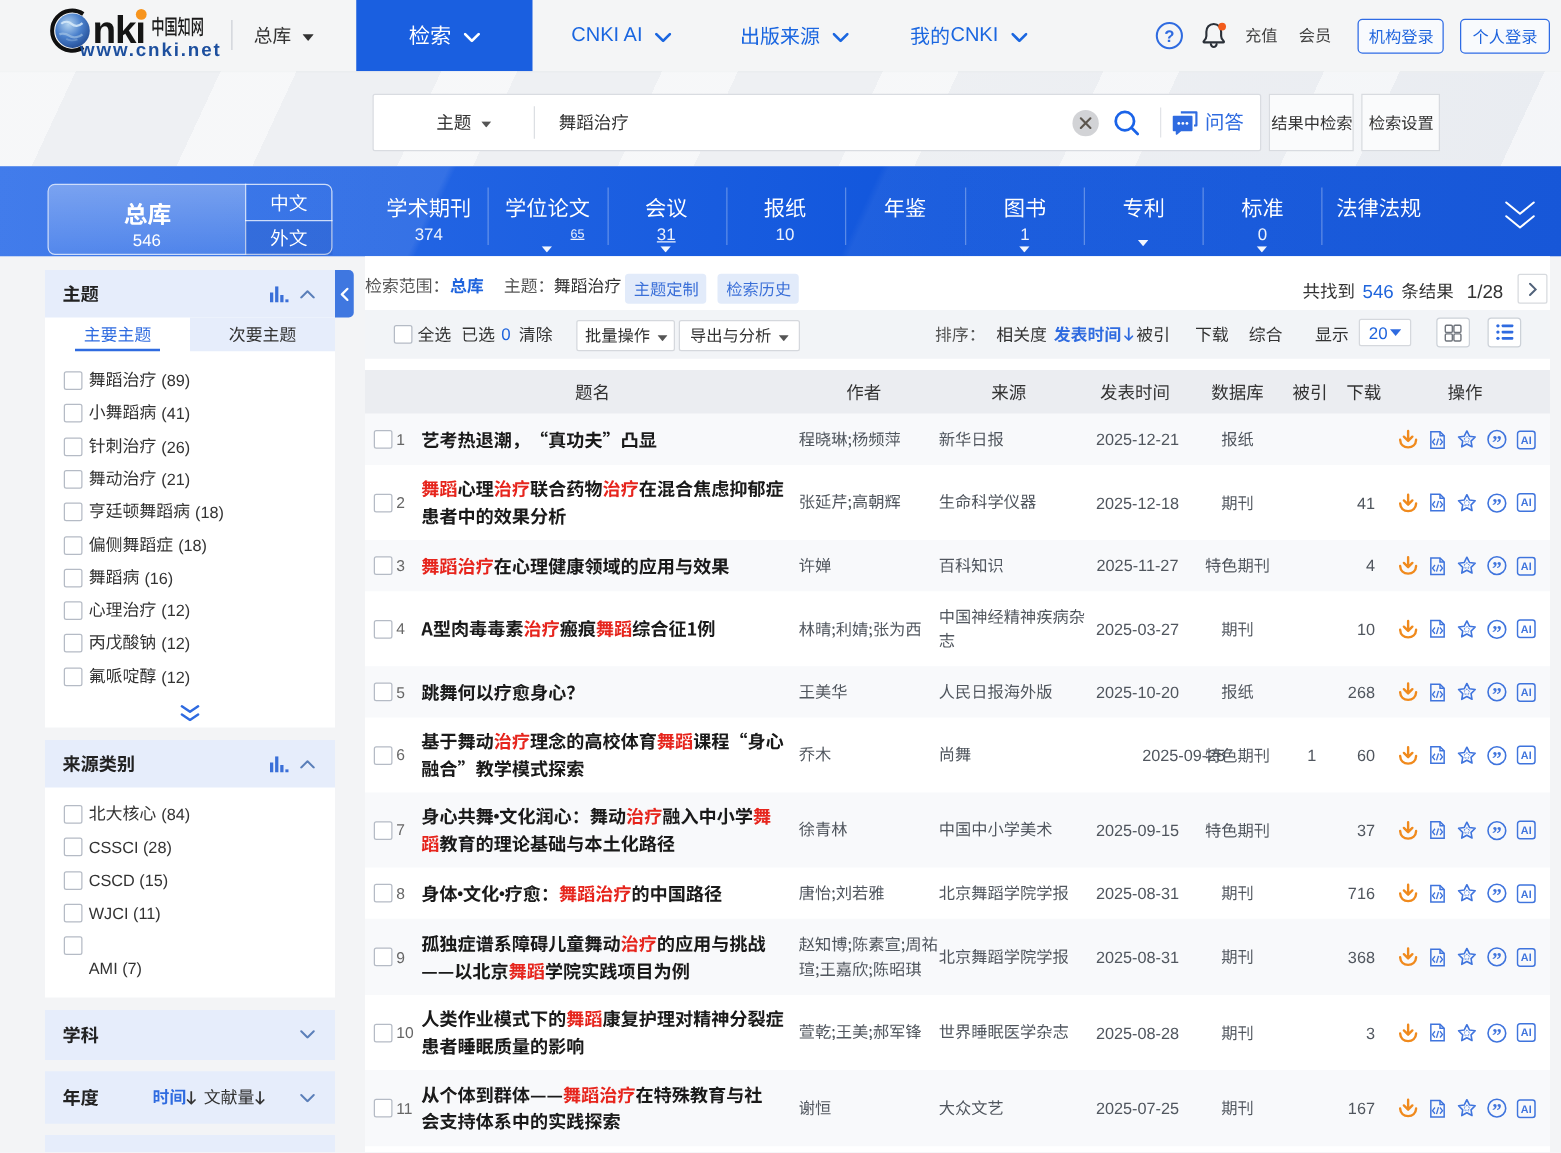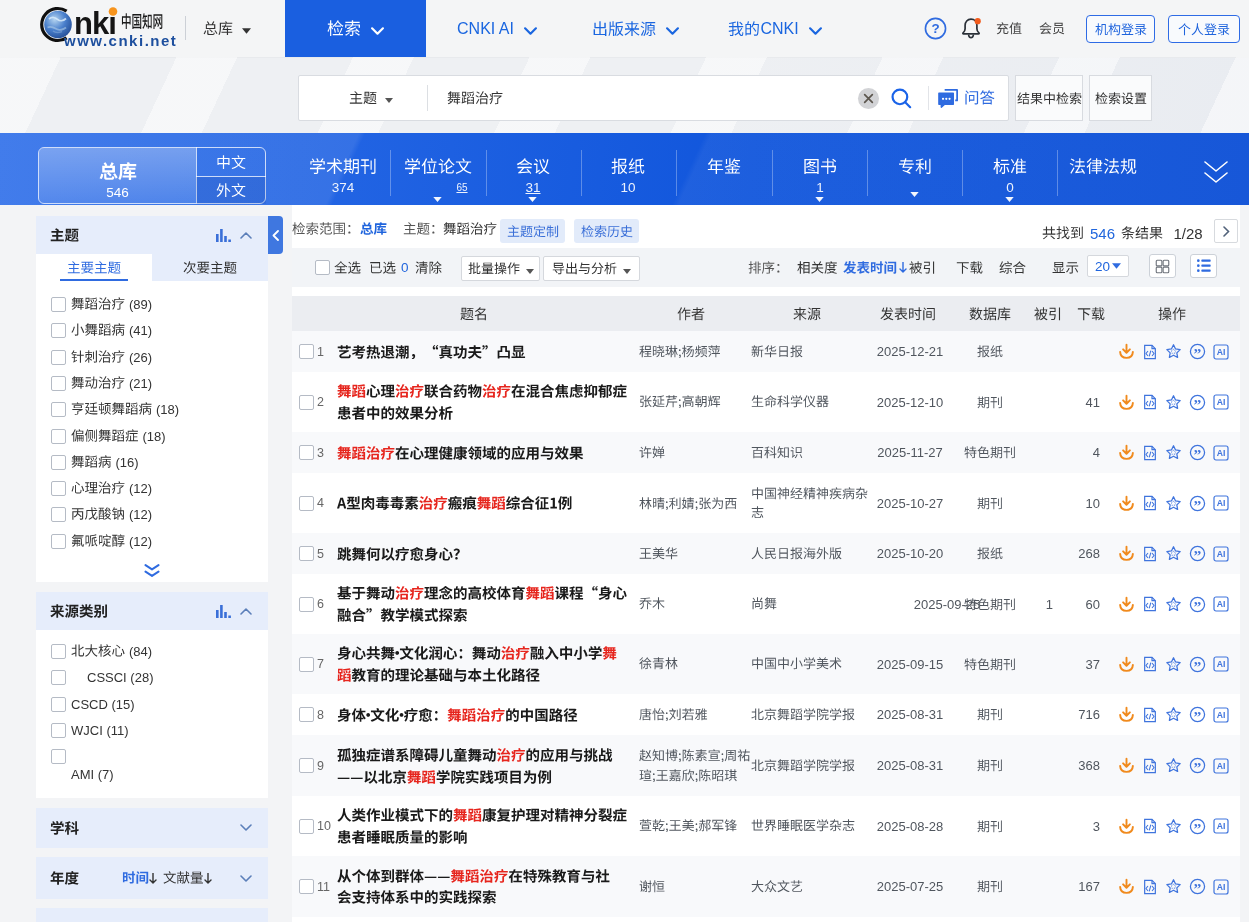--- a/index.html
+++ b/index.html
@@ -961,21 +961,21 @@
           <use href="#r5927" x="100"></use>
           <use href="#r6838" x="200"></use>
           <use href="#r5fc3" x="300"></use>
         </g>
       </svg>
       <span style="font-size:13px;color:#333;margin-left:4px">(84)</span>
     </div>
     <div class="ab" style="left:51px;top:664px;width:14px;height:26px;display:flex;align-items:center;">
       <div class="cb"></div>
     </div>
-    <div class="ab" style="left:87px;top:664px;width:180px;height:26px;display:flex;align-items:center;">
+    <div class="ab" style="left:71px;top:664px;width:180px;height:26px;display:flex;align-items:center;">
       <span style="font-size:13px;color:#333">CSSCI (28)</span>
     </div>
     <div class="ab" style="left:51px;top:691px;width:14px;height:26px;display:flex;align-items:center;">
       <div class="cb"></div>
     </div>
     <div class="ab" style="left:71px;top:691px;width:180px;height:26px;display:flex;align-items:center;">
       <span style="font-size:13px;color:#333">CSCD (15)</span>
     </div>
     <div class="ab" style="left:51px;top:717px;width:14px;height:26px;display:flex;align-items:center;">
       <div class="cb"></div>
@@ -1481,21 +1481,21 @@
         <g fill="#50565e">
           <use href="#r751f" x="0"></use>
           <use href="#r547d" x="100"></use>
           <use href="#r79d1" x="200"></use>
           <use href="#r5b66" x="300"></use>
           <use href="#r4eea" x="400"></use>
           <use href="#r5668" x="500"></use>
         </g>
       </svg>
     </div>
-    <div class="ab" style="left:870px;top:372px;width:80px;height:60px;display:flex;align-items:center;justify-content:center;color:#50565e;font-size:13px;">2025-12-10</div>
+    <div class="ab" style="left:870px;top:372px;width:80px;height:60px;display:flex;align-items:center;justify-content:center;color:#50565e;font-size:13px;">2025-12-18</div>
     <div class="ab" style="left:975.0px;top:372px;width:30.0px;height:60px;display:flex;align-items:center;justify-content:center;">
       <svg class="t" style="width:26.0px;height:13px;margin-top:0px" viewBox="0 -86 200 100">
         <g fill="#50565e">
           <use href="#r671f" x="0"></use>
           <use href="#r520a" x="100"></use>
         </g>
       </svg>
     </div>
     <div class="ab" style="left:1070px;top:372px;width:30px;height:60px;display:flex;align-items:center;color:#50565e;font-size:13px;justify-content:flex-end;">41</div>
     <div class="ab" style="left:1118px;top:372px;width:114px;height:60px;display:flex;align-items:center;">
@@ -1673,21 +1673,21 @@
         </g>
       </svg>
     </div>
     <div class="ab" style="left:751px;top:503px;width:120px;height:19px;display:flex;align-items:center;">
       <svg class="t" style="width:13.0px;height:13px;margin-top:0px" viewBox="0 -86 100 100">
         <g fill="#50565e">
           <use href="#r5fd7" x="0"></use>
         </g>
       </svg>
     </div>
-    <div class="ab" style="left:870px;top:473px;width:80px;height:60px;display:flex;align-items:center;justify-content:center;color:#50565e;font-size:13px;">2025-10-27</div>
+    <div class="ab" style="left:870px;top:473px;width:80px;height:60px;display:flex;align-items:center;justify-content:center;color:#50565e;font-size:13px;">2025-03-27</div>
     <div class="ab" style="left:975.0px;top:473px;width:30.0px;height:60px;display:flex;align-items:center;justify-content:center;">
       <svg class="t" style="width:26.0px;height:13px;margin-top:0px" viewBox="0 -86 200 100">
         <g fill="#50565e">
           <use href="#r671f" x="0"></use>
           <use href="#r520a" x="100"></use>
         </g>
       </svg>
     </div>
     <div class="ab" style="left:1070px;top:473px;width:30px;height:60px;display:flex;align-items:center;color:#50565e;font-size:13px;justify-content:flex-end;">10</div>
     <div class="ab" style="left:1118px;top:473px;width:114px;height:60px;display:flex;align-items:center;">

